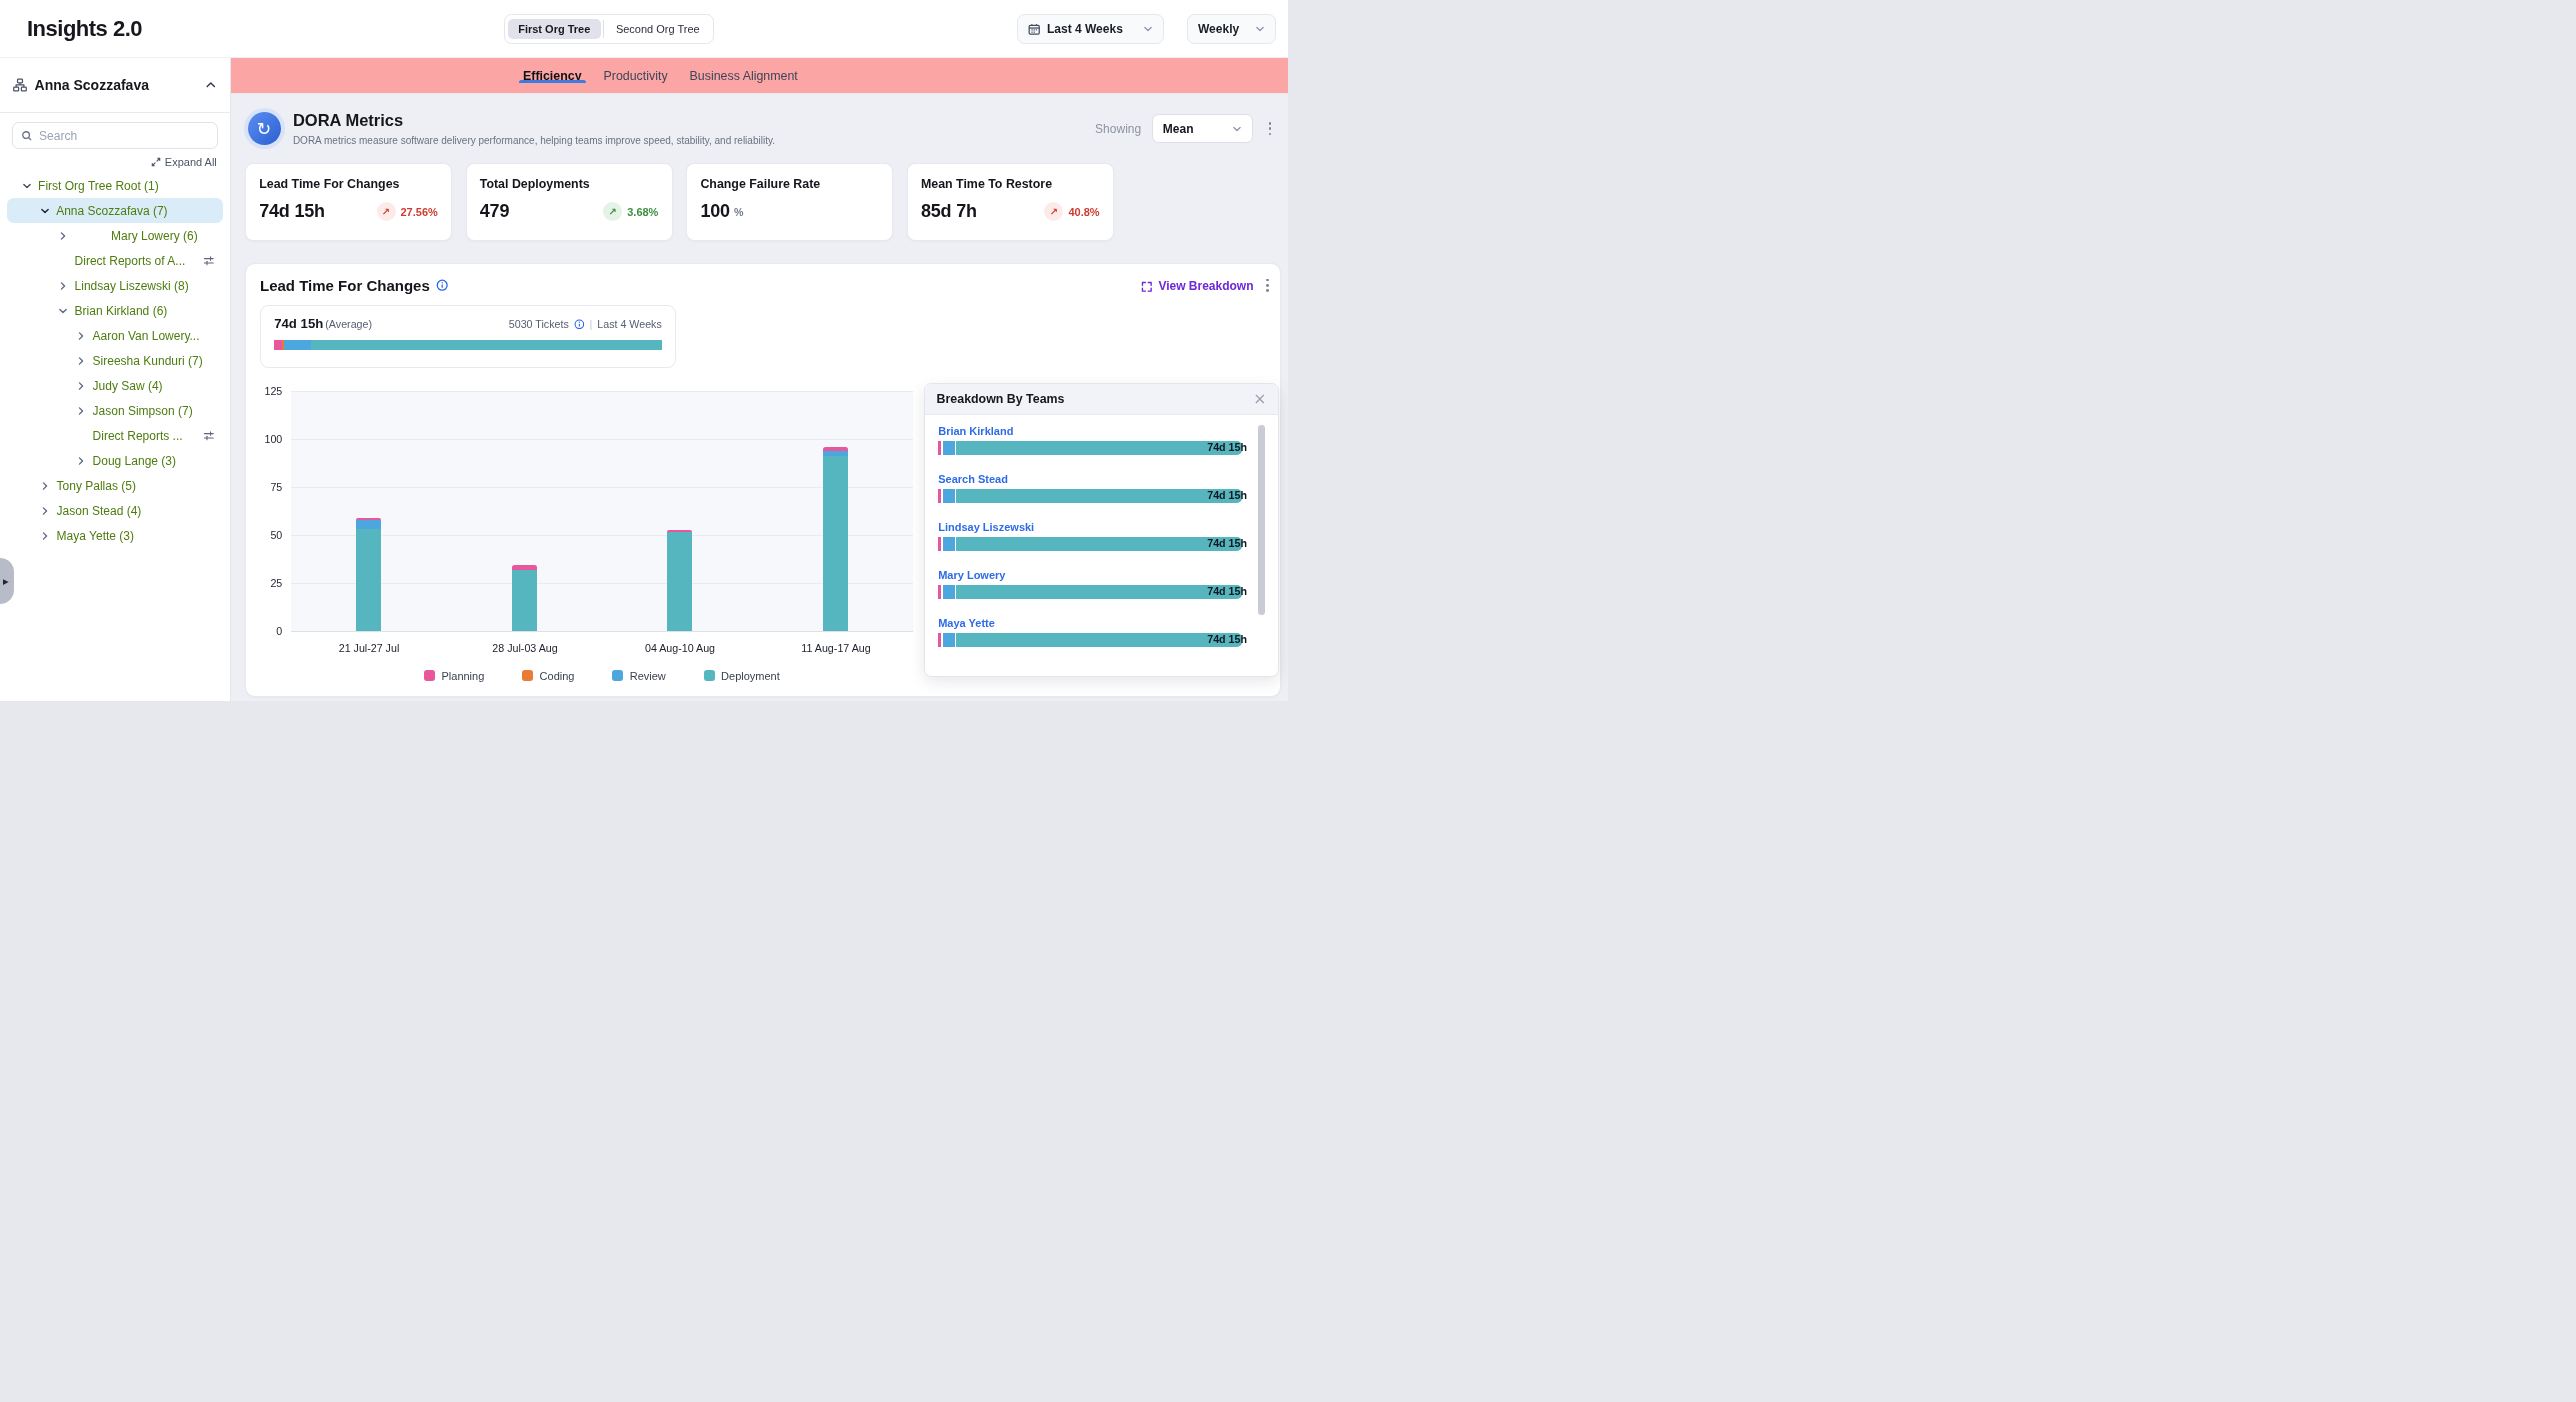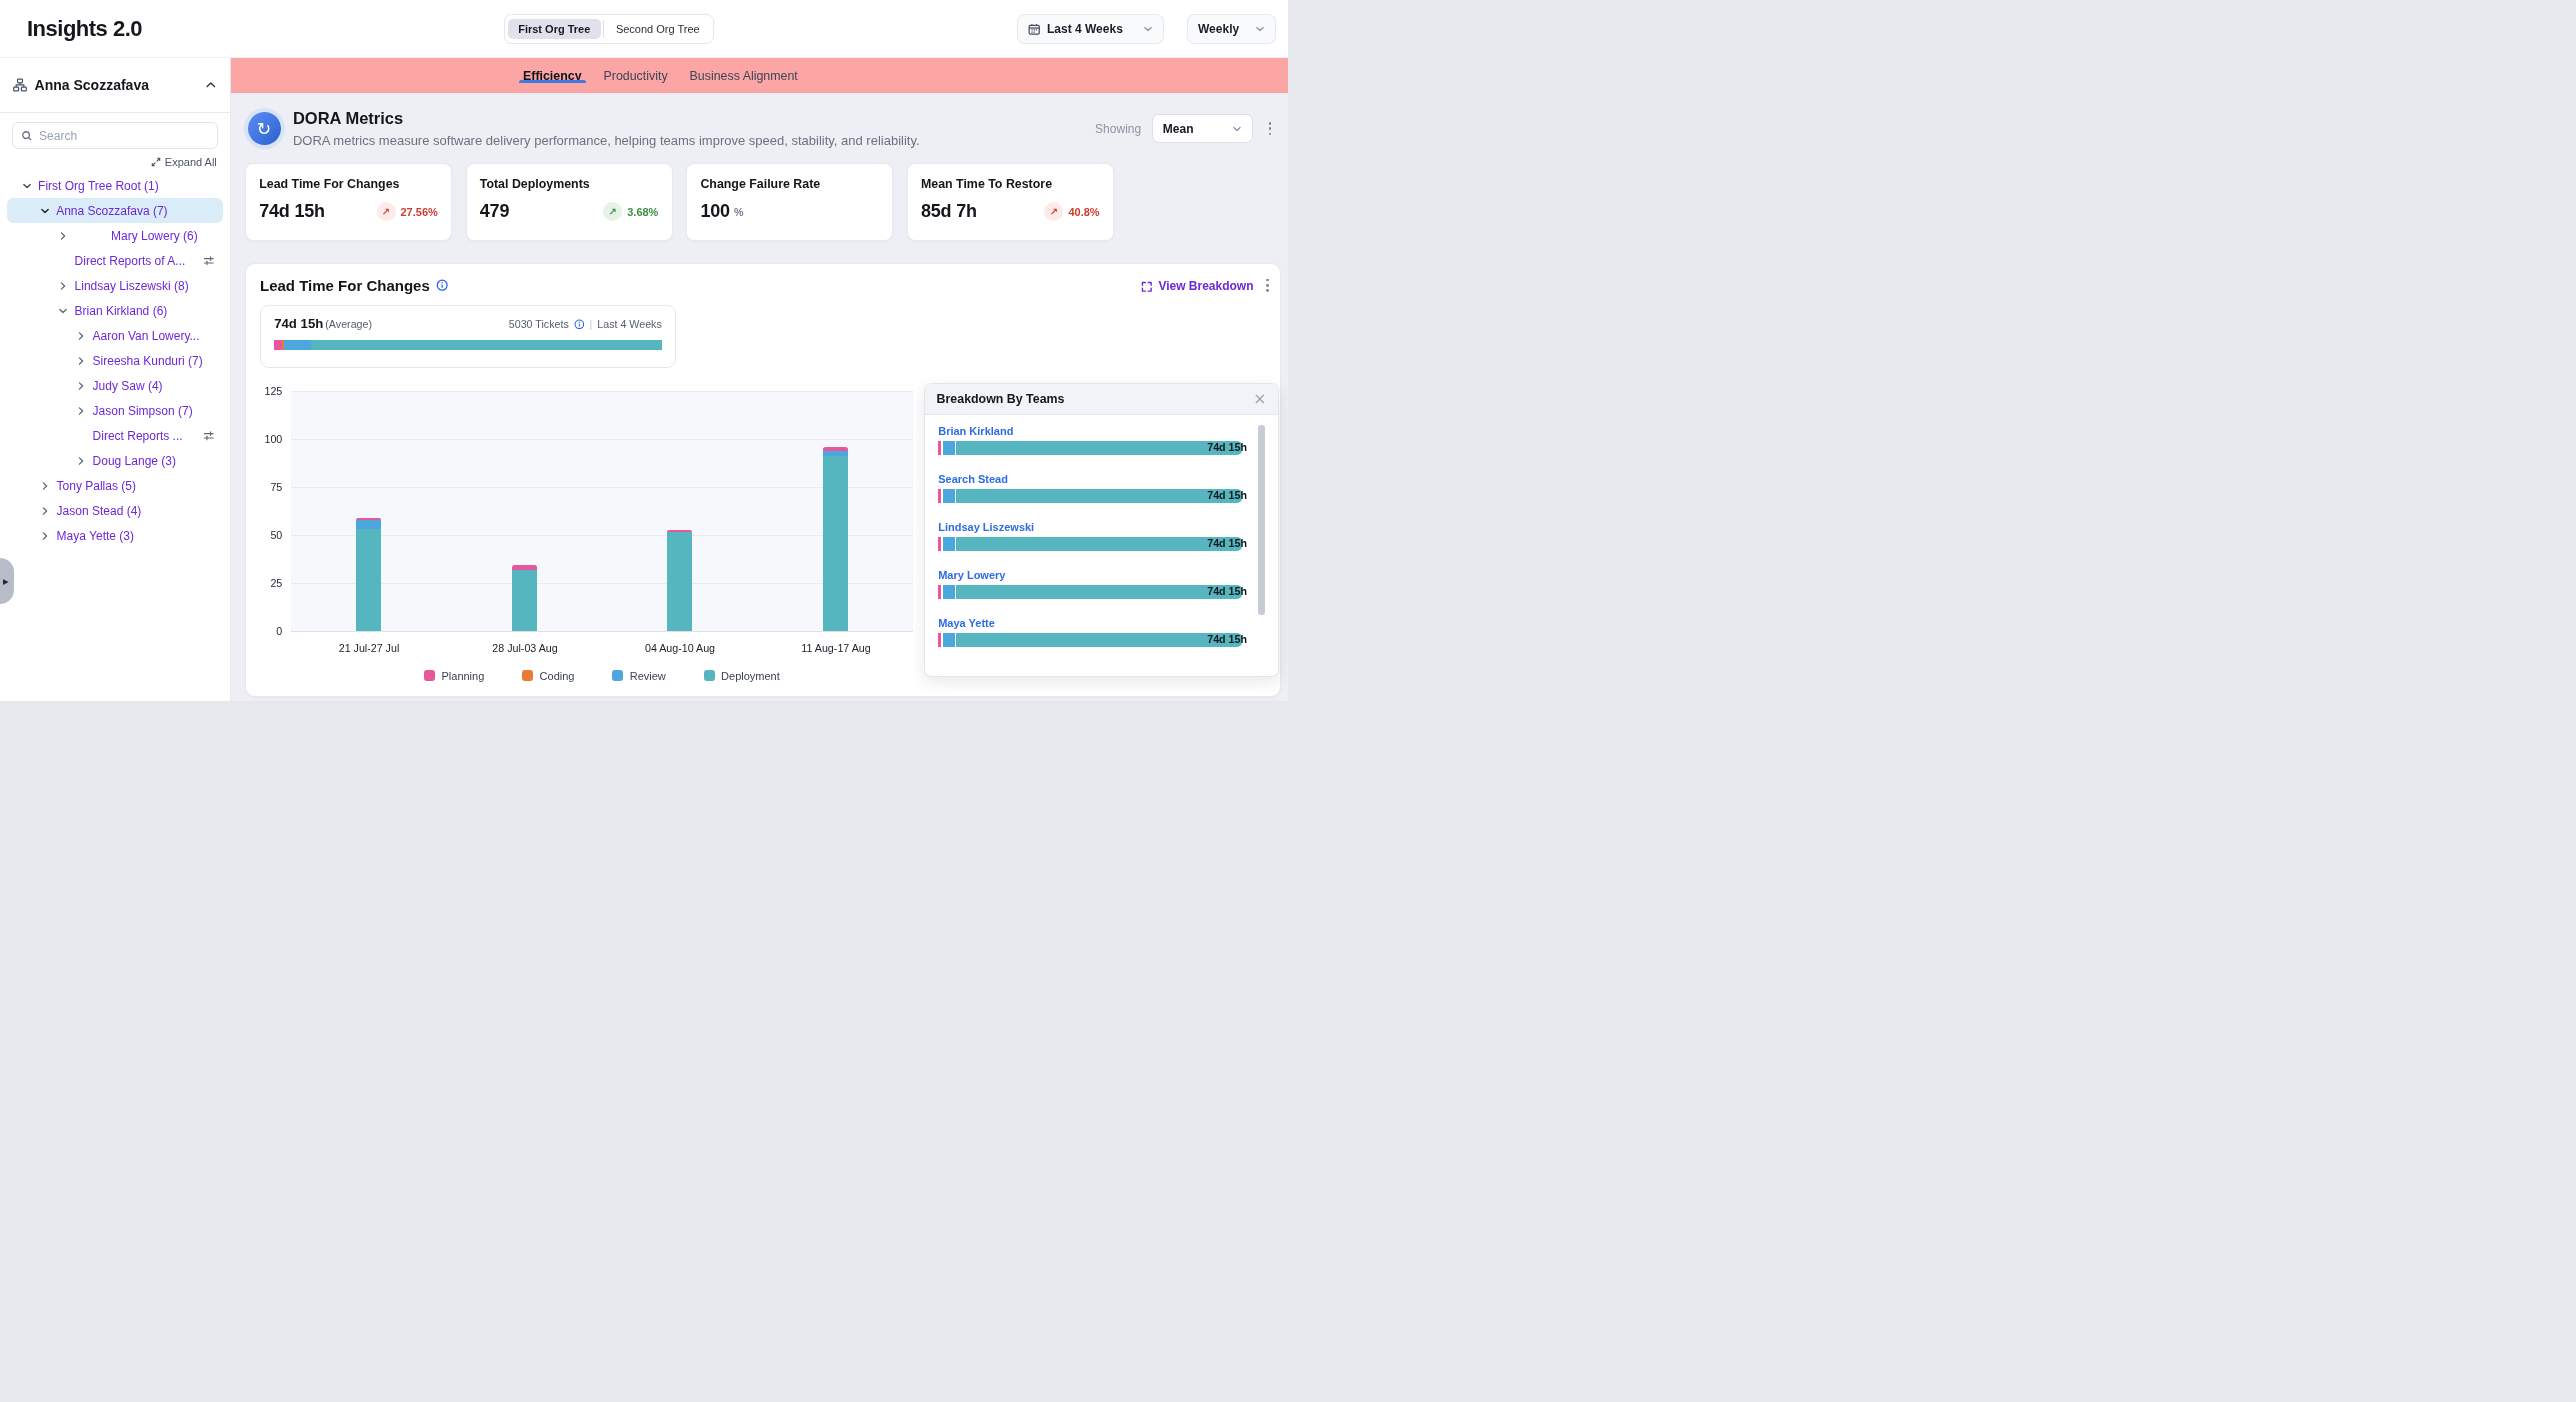--- a/index.html
+++ b/index.html
@@ -22,21 +22,21 @@
 
   
   #sidebar { position:absolute; left:0; top:58px; width:231px; bottom:0; background:#fff; border-right:0.8px solid #e5e7ec; z-index:20; }
   .side-head { height:55px; border-bottom:0.8px solid #e8eaee; display:flex; align-items:center; padding:0 13.2px; gap:7.4px; }
   .side-head .uname { font-size:14px; font-weight:700; color:#16181d; }
   .side-head .collapse { margin-left:auto; color:#30394a; display:flex; cursor:pointer; }
   .searchbox { margin:9px 11.6px 0; height:27px; border:0.8px solid #dfe3ea; border-radius:6.6px; display:flex; align-items:center; gap:6.6px; padding:0 8.3px; color:#6a7284; }
   .searchbox input { border:none; outline:none; flex:1; font-size:12px; color:#3a4150; font-family:inherit; background:transparent; }
   .searchbox input::placeholder { color:#9aa3b5; }
   .expand-all { margin:6.6px 13.2px 0; display:flex; justify-content:flex-end; align-items:center; gap:4.1px; font-size:11px; color:#4c5566; cursor:pointer; }
-  #tree { margin-top:5.8px; font-size:12px; color:#6d28d9; }
+  #tree { margin-top:5.8px; font-size:12px; color:#4d7c0f; }
   .trow { height:25px; display:flex; align-items:center; gap:6.6px; cursor:pointer; white-space:nowrap; }
   .trow .tchev { display:flex; color:#5f6880; flex:0 0 10px; }
   .trow .tchev.dark { color:#1b2330; }
   .trow .tchev.mid { color:#434b5c; }
   .trow .spacer { flex:0 0 10px; }
   .trow.selected { background:#daecf8; border-radius:6.6px; margin:0 6.6px; }
   .trow .ficon { margin-left:auto; margin-right:15px; color:#5c6578; display:flex; }
   #side-handle { position:absolute; left:0; top:558px; width:14px; height:46px; background:#b8bcc9; border-radius:0 23px 23px 0; display:flex; align-items:center; justify-content:center; cursor:pointer; z-index:40; }
   #side-handle .tri { font-size:7.4px; color:#1e2637; margin-left:-2.5px; }
 
@@ -46,21 +46,21 @@
   .tab { display:flex; align-items:center; font-size:12.4px; color:#3d4558; font-weight:500; position:relative; cursor:pointer; white-space:nowrap; }
   .tab.active { color:#0f1115; font-weight:700; }
   .tab.active::after { content:""; position:absolute; left:-4.1px; right:-4.1px; bottom:0; height:2.5px; background:#4079e0; border-radius:2.5px 2.5px 0 0; }
   #content { position:relative; padding:11.6px 6.6px 0 14px; height:calc(100% - 36px); }
 
   
   .dora-head { display:flex; align-items:center; height:46px; }
   .dora-ico { width:33px; height:33px; border-radius:50%; background:linear-gradient(135deg,#5c8ef2,#2a5fd0); box-shadow:0 0 0 4.1px #d8e2f8; display:flex; align-items:center; justify-content:center; color:#fff; font-size:17.3px; flex:0 0 33px; margin-left:2.5px; }
   .dora-txt { margin-left:12.4px; }
   .dora-txt h2 { font-size:16.5px; font-weight:800; color:#15171c; }
-  .dora-txt p { font-size:13px; color:#6a7280; margin-top:5px; }
+  .dora-txt p { font-size:10px; color:#6a7280; margin-top:5px; }
   .dora-right { margin-left:auto; display:flex; align-items:center; gap:10.7px; padding-right:5px; }
   .showing-lbl { font-size:12px; color:#8d93a3; }
   .mini-select { width:101px; height:29px; background:#fff; border:0.8px solid #dcdfe8; border-radius:6.6px; display:flex; align-items:center; padding:0 10px; font-size:12px; font-weight:700; color:#15171c; }
   .mini-select .chev { margin-left:auto; color:#8a93a6; display:flex; }
   .kebab { display:flex; flex-direction:column; gap:2.5px; padding:3.3px 5px; cursor:pointer; }
   .kebab i { width:2.9px; height:2.9px; border-radius:50%; background:#7c8494; }
 
   
   #cards { display:flex; gap:13.6px; margin-top:11.6px; }
   .mcard { width:207px; height:78px; background:#fff; border:0.8px solid #e7e9ee; border-radius:8.3px; padding:12.4px 13.2px 0; box-shadow:0 0.8px 1.7px rgba(20,24,40,.04); }

